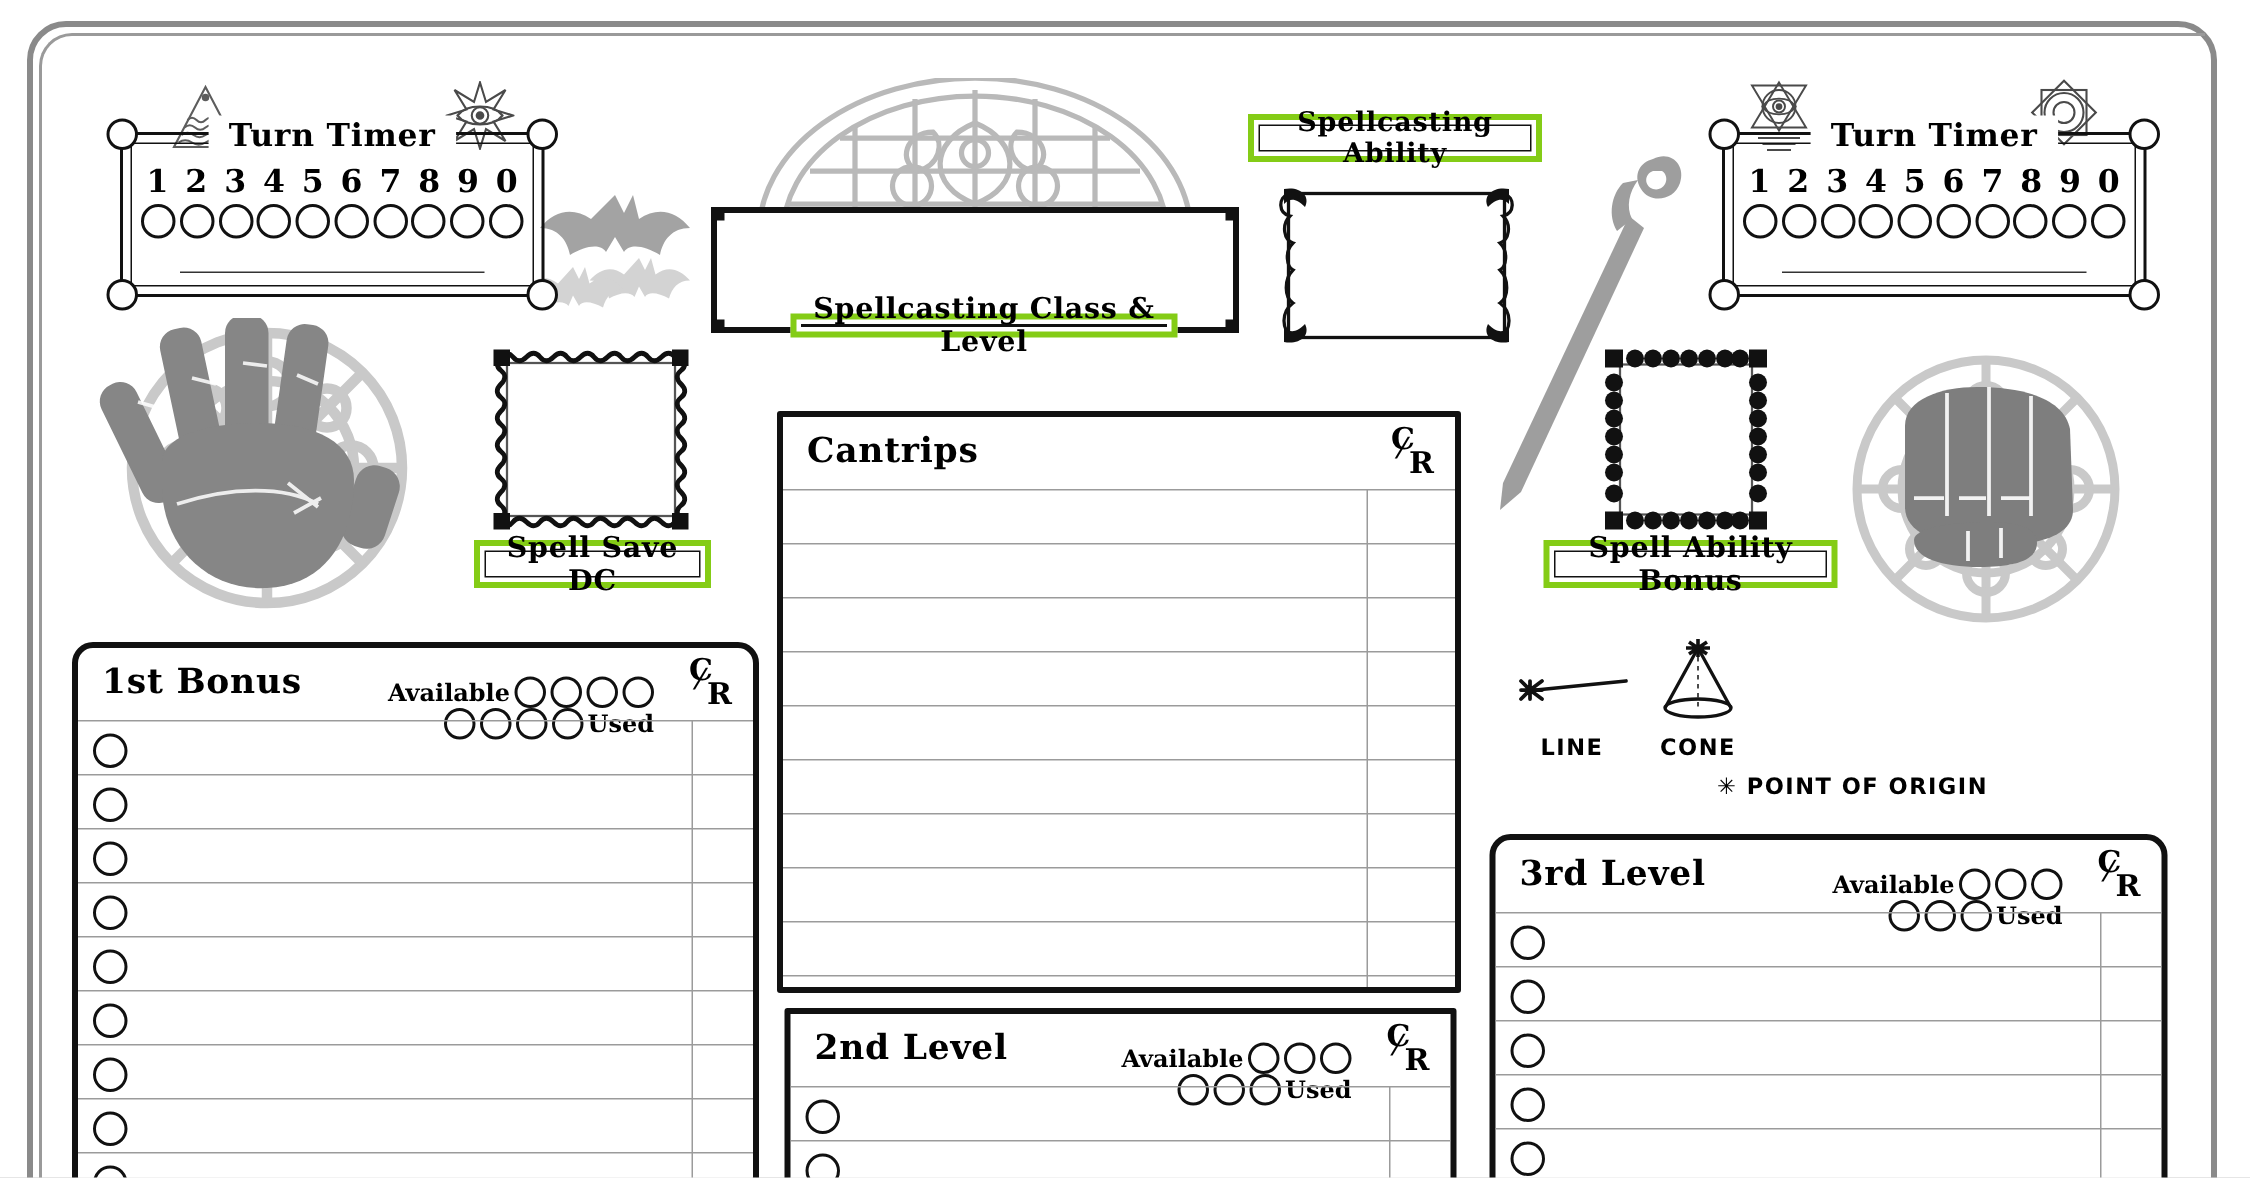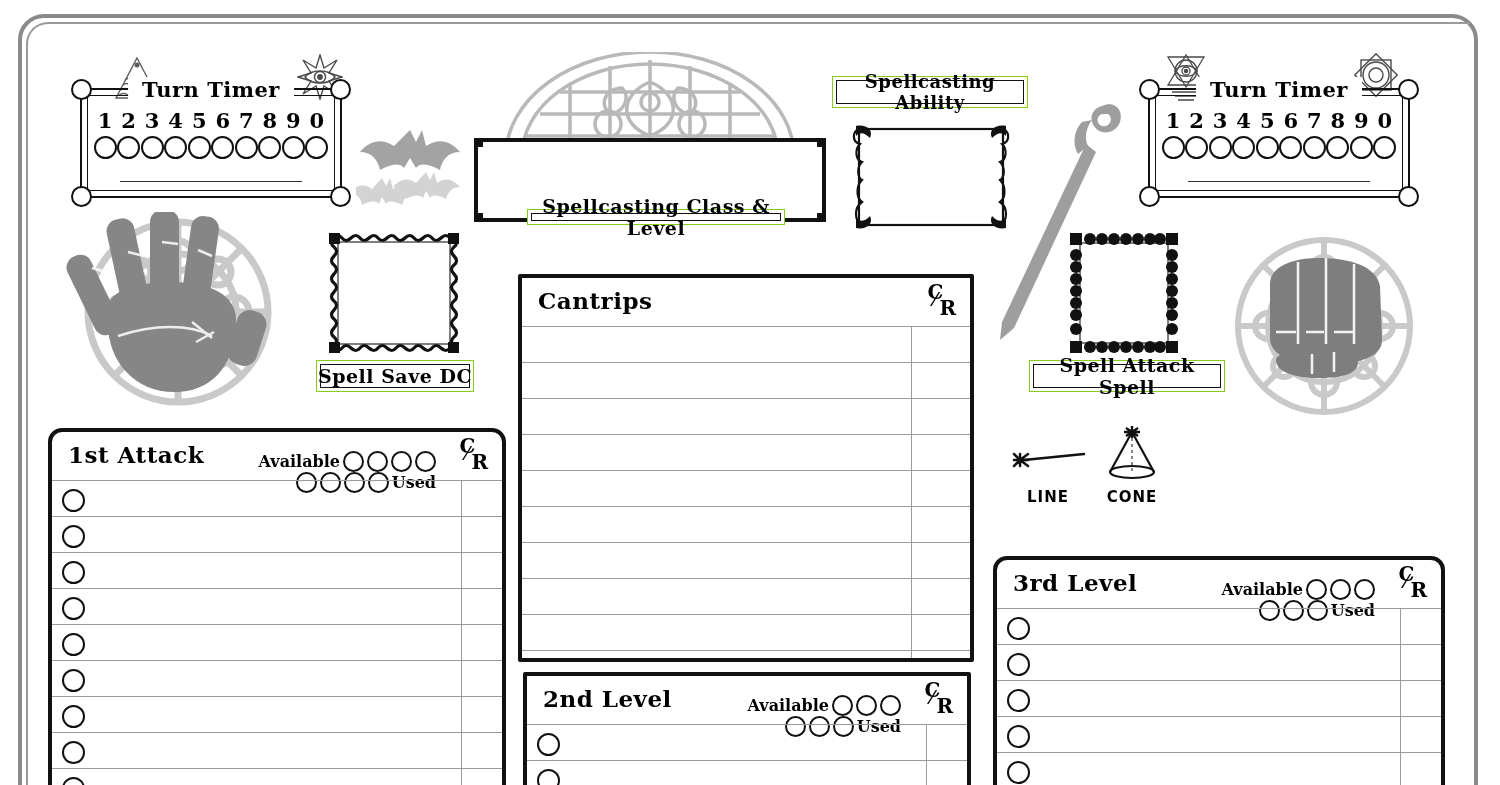--- a/index.html
+++ b/index.html
@@ -39,21 +39,21 @@
 
   
   .goth {
     font-family: "DejaVu Serif", serif;
     font-weight: bold;
     letter-spacing: 0.5px;
   }
 
   
   .turn-timer {
-    width: 262px; height: 110px;
+    width: 262px; height: 110px; padding-left: 21px;
   }
   .tt-frame {
     position: absolute; inset: 0;
     border: 2.5px solid #111;
     border-radius: 4px;
   }
   .tt-frame::before {
     content: "";
     position: absolute;
     left: 5px; top: 5px; right: 5px; bottom: 5px;
@@ -108,21 +108,21 @@
     left: 40px; right: 40px; bottom: 16px;
     height: 1px; background: #333;
   }
 
   
   .sigil { position: absolute; }
 
   
   .plate {
     position: absolute;
-    border: 1px solid #84cc16;
+    border: 4px solid #84cc16;
     background: #fff;
     box-sizing: border-box;
     display: flex; align-items: center; justify-content: center;
     text-align: center;
   }
   .plate::before {
     content: "";
     position: absolute;
     left: 3px; top: 3px; right: 3px; bottom: 3px;
     border: 1px solid #111;
@@ -563,21 +563,21 @@
       <circle cx="104" cy="98" r="6"></circle>
       <rect x="2" y="2" width="12" height="12"></rect>
       <rect x="98" y="2" width="12" height="12"></rect>
       <rect x="2" y="110" width="12" height="12"></rect>
       <rect x="98" y="110" width="12" height="12"></rect>
     </g>
   </svg>
   <span style="position:absolute;inset:0;display:flex;align-items:center;justify-content:center;font-size:30px;"></span>
 </div>
 <div class="plate goth" style="left:1029px; top:360px; width:196px; height:32px; font-size:19px;">
-  <span>Spell Attack Spell</span>
+  <span>Spell Ability Bonus</span>
 </div>
 
 <div class="panel panel-sq" style="left:518px; top:274px; width:456px; height:388px;">
   <div class="panel-head">
     <div class="panel-title goth">Cantrips</div>
     <div class="cr-mark">
       <span class="c">C</span>
       <span class="slash">⁄</span>
       <span class="r">R</span>
     </div>
@@ -592,21 +592,21 @@
     <div class="srow"><span></span></div>
     <div class="srow"><span></span></div>
     <div class="srow"><span></span></div>
     <div class="srow"><span></span></div>
     <div class="srow"><span></span></div>
   </div>
 </div>
 
 <div class="panel" style="left:48px; top:428px; width:458px; height:370px;">
   <div class="panel-head">
-    <div class="panel-title goth">1st Attack</div>
+    <div class="panel-title goth">1st Bonus</div>
     <div class="slots">
       <div class="slot-row">
         <span class="lbl">Available</span>
         <i></i>
         <i></i>
         <i></i>
         <i></i>
       </div>
       <div class="slot-row">
         <i></i>
@@ -722,13 +722,17 @@
           <path d="M42 6 L42 18 M36 8 L48 16 M48 8 L36 16 M34 12 L50 12" stroke-width="2.4"></path>
         </g>
       </svg>
       <div class="aoe-label">CONE</div>
     </div>
 
 
 
 
   </div>
+  <div id="aoe-origin">
+    <span>✳</span>
+    <span>POINT OF ORIGIN</span>
+  </div>
 </div>
 
 </body></html>

